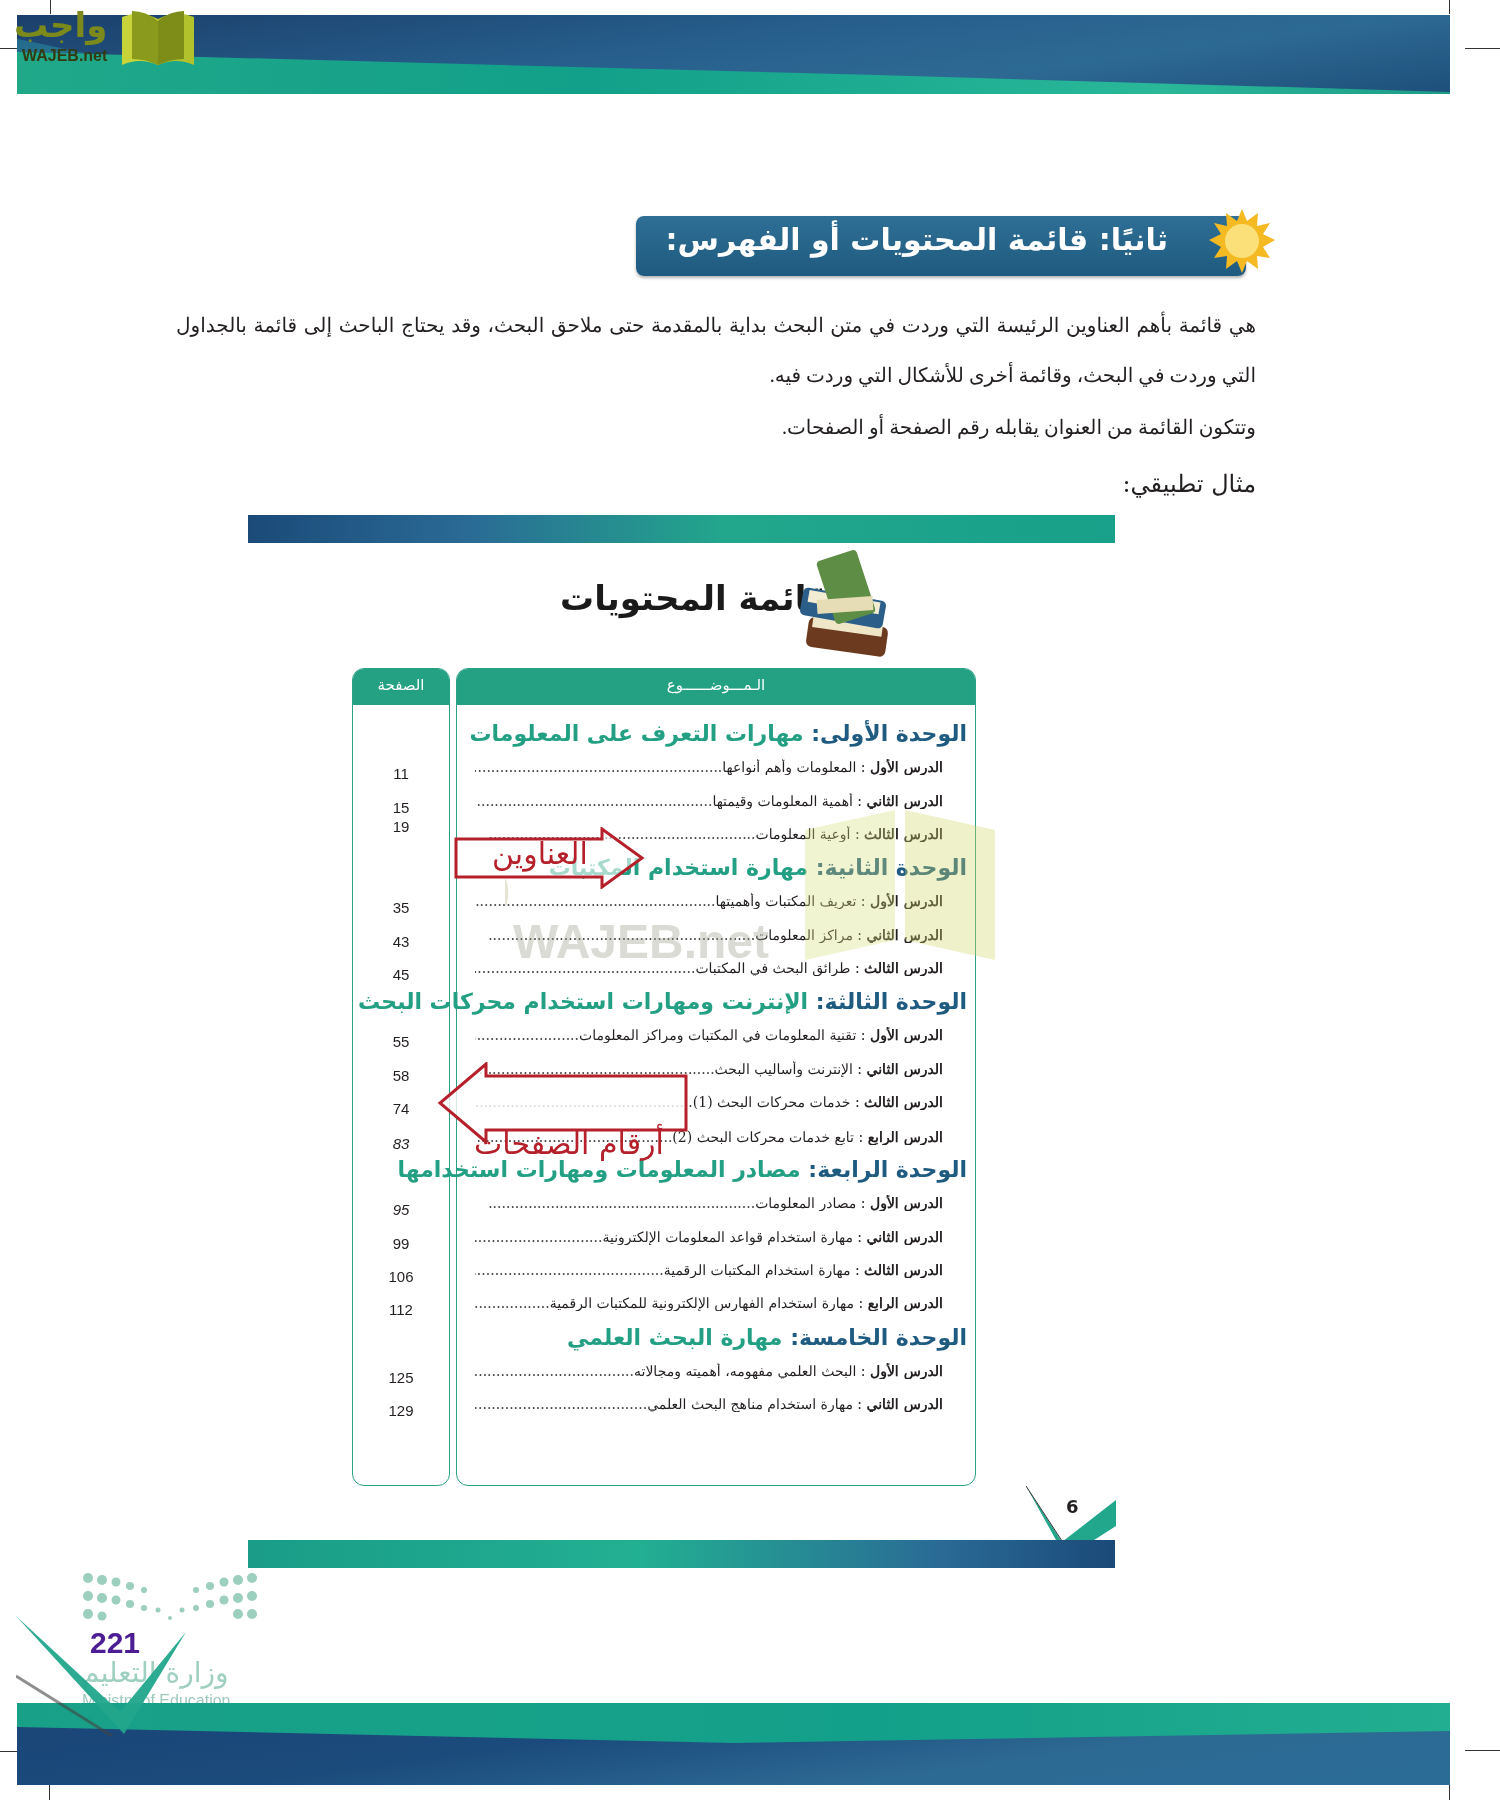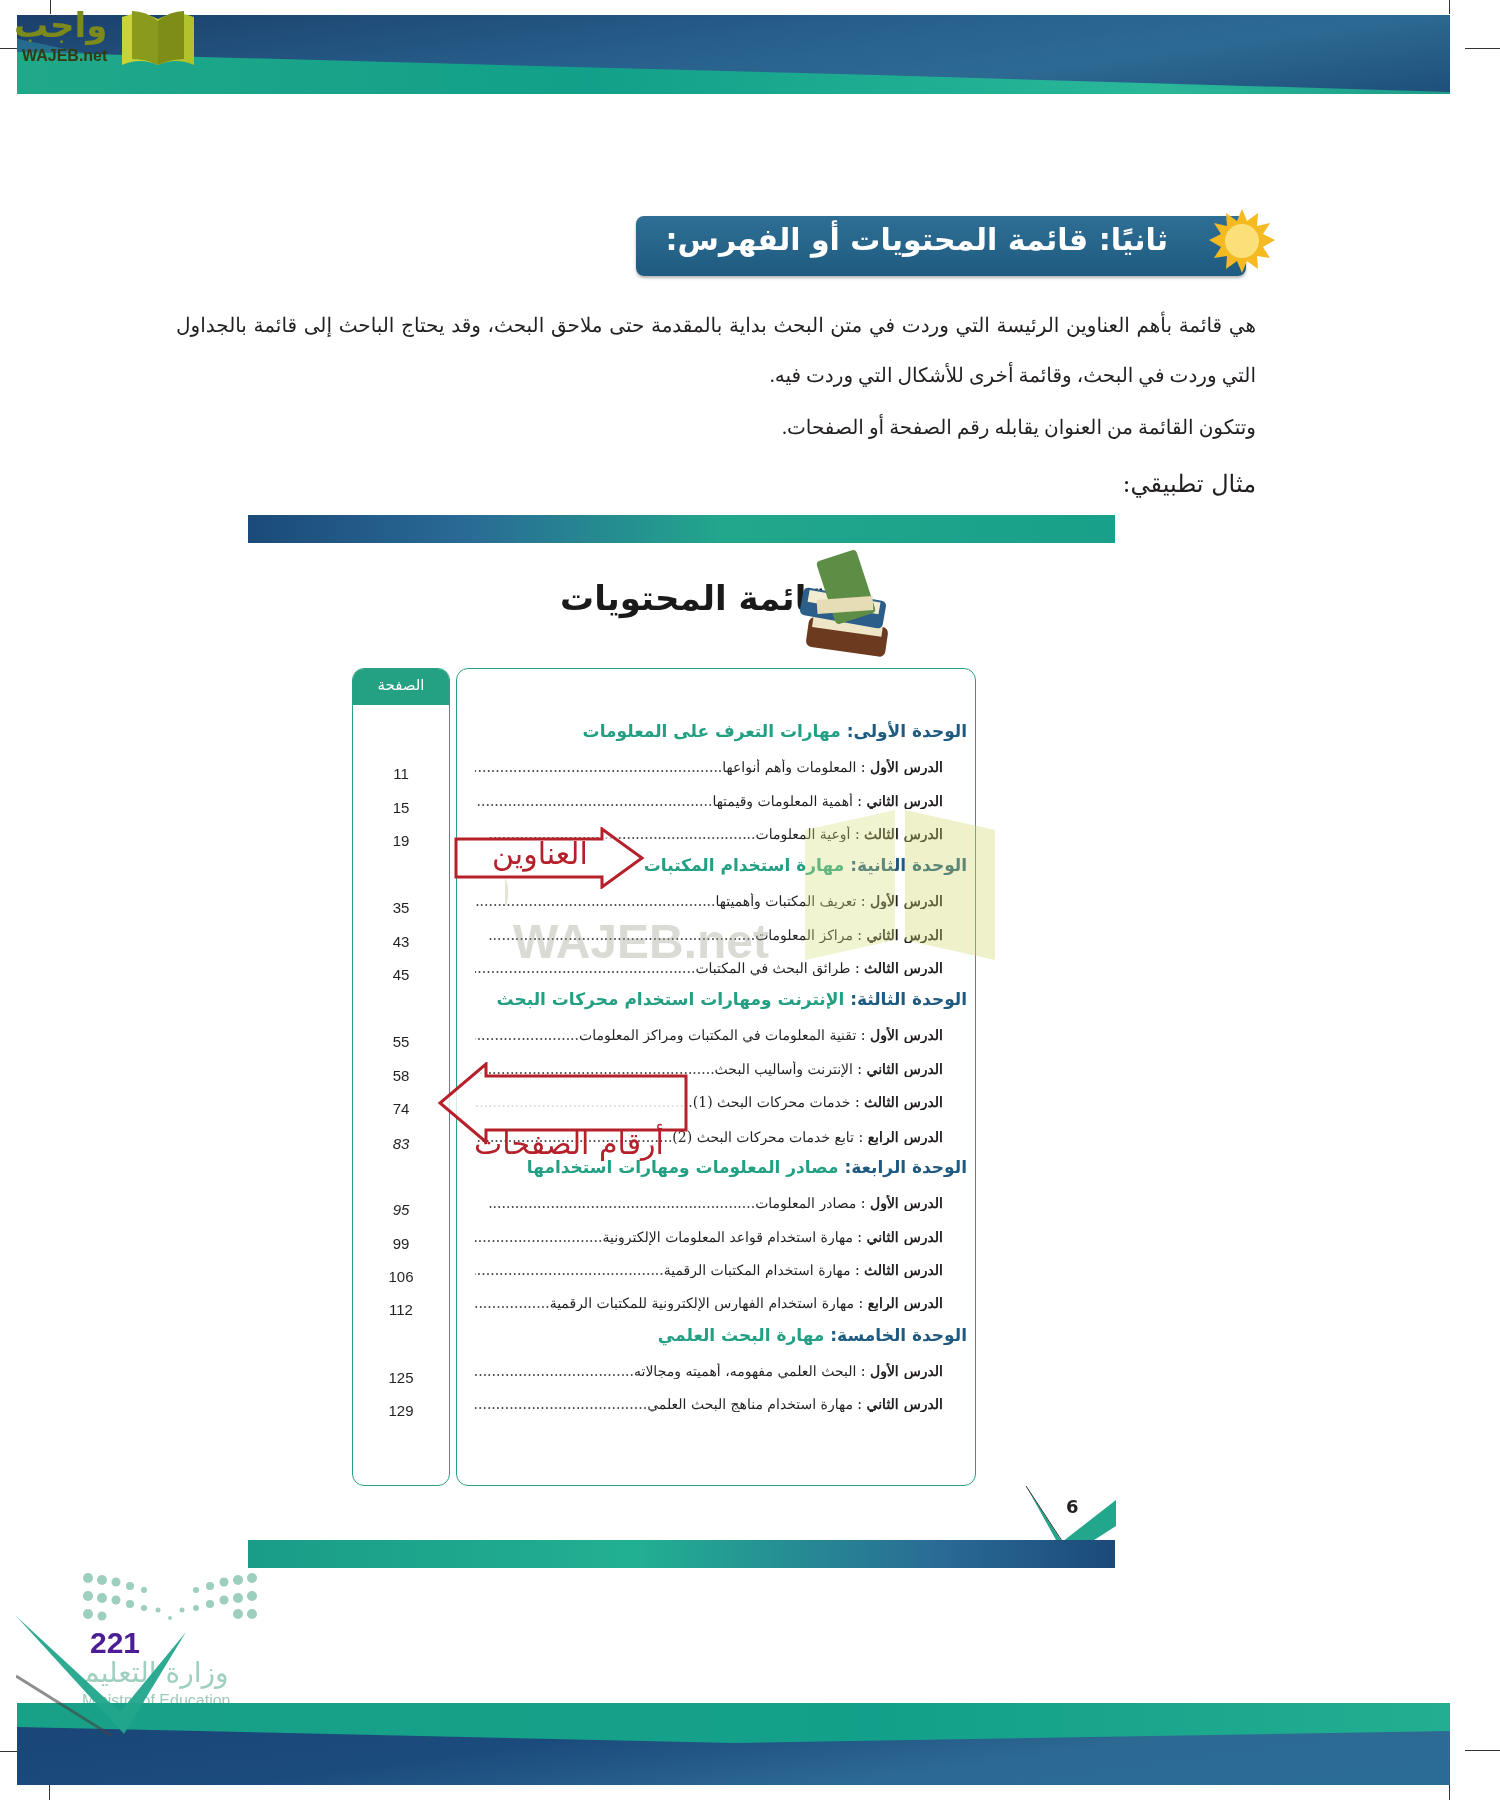--- a/index.html
+++ b/index.html
@@ -28,21 +28,21 @@
   .band{left:248px;top:515px;width:867px;height:28px;overflow:hidden;
     background:linear-gradient(90deg,#1b4a78 0%,#2a6a95 25%,#22a78c 55%,#18a08a 100%);}
   .band2{left:248px;top:1540px;width:867px;height:28px;overflow:hidden;
     background:linear-gradient(90deg,#1a9c88 0%,#22b092 45%,#2a6a95 80%,#1b4a78 100%);}
   .toc-title{left:560px;top:578px;font-size:34px;font-weight:bold;color:#1a1a1a;direction:rtl;white-space:nowrap;}
   .books{left:795px;top:548px;width:115px;height:115px;}
   
   .col-page{left:352px;top:668px;width:96px;height:816px;border:1.5px solid #2aa184;border-radius:12px;}
   .col-topic{left:456px;top:668px;width:518px;height:816px;border:1.5px solid #2aa184;border-radius:12px;}
   .col-head{height:36px;background:#24a183;border-radius:11px 11px 0 0;color:#fff;font-size:15px;text-align:center;line-height:32px;direction:rtl;}
-  .unit{position:absolute;right:8px;font-size:17px;font-weight:bold;direction:rtl;white-space:nowrap;}
+  .unit{position:absolute;right:8px;font-size:22px;font-weight:bold;direction:rtl;white-space:nowrap;}
   .unit .u-label{color:#1f5a80;}
   .unit .u-title{color:#23a083;}
   .lesson{position:absolute;right:32px;left:18px;font-size:14px;direction:rtl;white-space:nowrap;overflow:hidden;font-family:"DejaVu Serif",serif;}
   .lesson .l-label{font-weight:bold;}
   .lesson .dots{color:#444;letter-spacing:3px;}
   .pnum{position:absolute;left:0;width:96px;text-align:center;font-size:15px;font-family:"Liberation Sans",sans-serif;}
   
   .callout{font-size:30px;color:#b5202a;direction:rtl;white-space:nowrap;}
   .watermark{left:505px;top:810px;width:490px;height:150px;opacity:.35;}
   .page6{left:1066px;top:1496px;font-size:18px;font-weight:bold;}
@@ -104,37 +104,38 @@
   <rect x="6" y="46" width="84" height="28" rx="5" fill="#2b5f8a" transform="rotate(10 48 60)"></rect>
   <rect x="12" y="48" width="72" height="12" fill="#f2ecd2" transform="rotate(10 48 60)"></rect>
   <rect x="30" y="6" width="42" height="66" rx="4" fill="#5e8e45" transform="rotate(-18 51 39)"></rect>
   <rect x="22" y="50" width="56" height="14" fill="#e6dcb6" transform="rotate(-4 50 57)"></rect>
 </svg>
 
 <div class="abs col-page">
   <div class="col-head">الصفحة</div>
   <div class="pnum" style="top:96px;">11</div>
   <div class="pnum" style="top:130px;">15</div>
-  <div class="pnum" style="top:163px;">19</div>
+  <div class="pnum" style="top:149px;">19</div>
   <div class="pnum" style="top:230px;">35</div>
   <div class="pnum" style="top:264px;">43</div>
   <div class="pnum" style="top:297px;">45</div>
   <div class="pnum" style="top:364px;">55</div>
   <div class="pnum" style="top:398px;">58</div>
   <div class="pnum" style="top:431px;">74</div>
   <div class="pnum" style="top:466px;font-style:italic;">83</div>
   <div class="pnum" style="top:532px;font-style:italic;">95</div>
   <div class="pnum" style="top:566px;">99</div>
   <div class="pnum" style="top:599px;">106</div>
   <div class="pnum" style="top:632px;">112</div>
   <div class="pnum" style="top:700px;">125</div>
   <div class="pnum" style="top:733px;">129</div>
 </div>
 
 <div class="abs col-topic">
+  <div class="col-head">الـمـــوضــــــوع</div>
 
   <div class="unit" style="top:52px;"><span class="u-label">الوحدة الأولى:</span> <span class="u-title">مهارات التعرف على المعلومات</span></div>
   <div class="lesson" style="top:90px;"><span class="l-label">الدرس الأول</span> : <span>المعلومات وأهم أنواعها</span><span class="dots">............................................................</span></div>
   <div class="lesson" style="top:124px;"><span class="l-label">الدرس الثاني</span> : <span>أهمية المعلومات وقيمتها</span><span class="dots">............................................................</span></div>
   <div class="lesson" style="top:157px;"><span class="l-label">الدرس الثالث</span> : <span>أوعية المعلومات</span><span class="dots">............................................................</span></div>
 
   <div class="unit" style="top:186px;"><span class="u-label">الوحدة الثانية:</span> <span class="u-title">مهارة استخدام المكتبات</span></div>
   <div class="lesson" style="top:224px;"><span class="l-label">الدرس الأول</span> : <span>تعريف المكتبات وأهميتها</span><span class="dots">............................................................</span></div>
   <div class="lesson" style="top:258px;"><span class="l-label">الدرس الثاني</span> : <span>مراكز المعلومات</span><span class="dots">............................................................</span></div>
   <div class="lesson" style="top:291px;"><span class="l-label">الدرس الثالث</span> : <span>طرائق البحث في المكتبات</span><span class="dots">............................................................</span></div>

